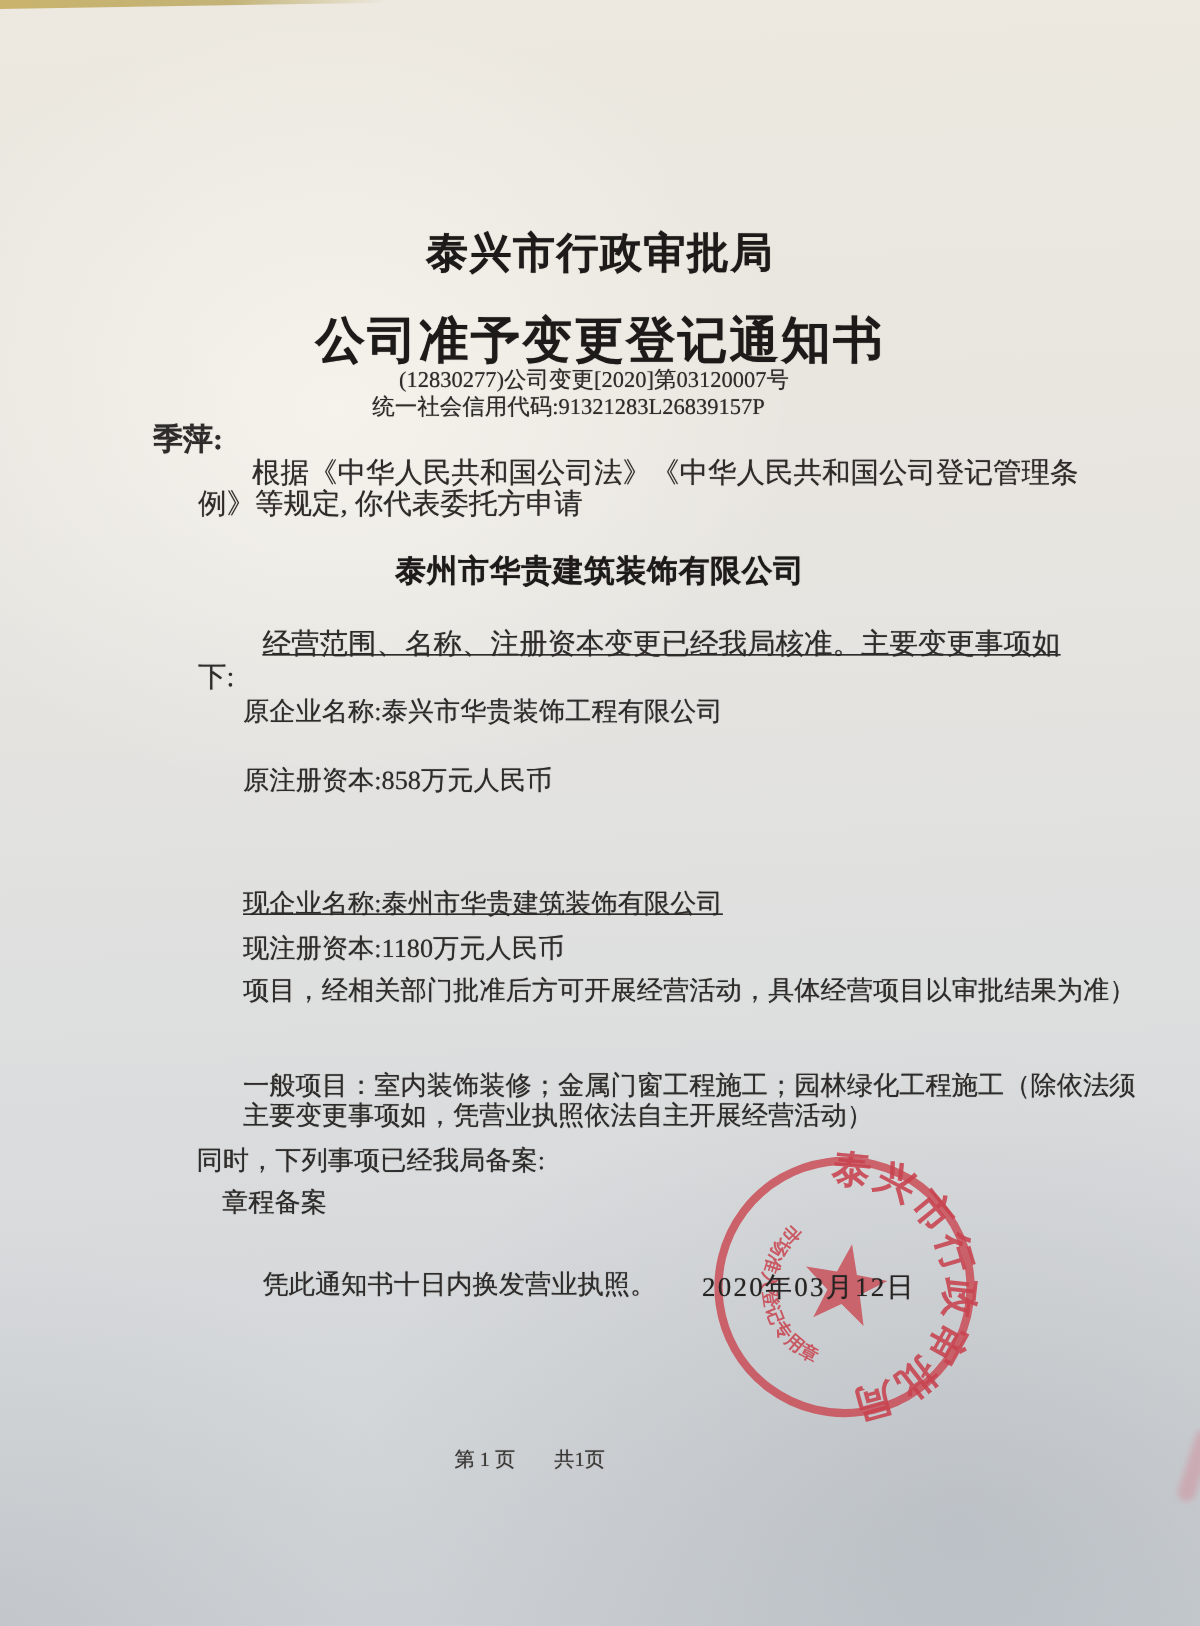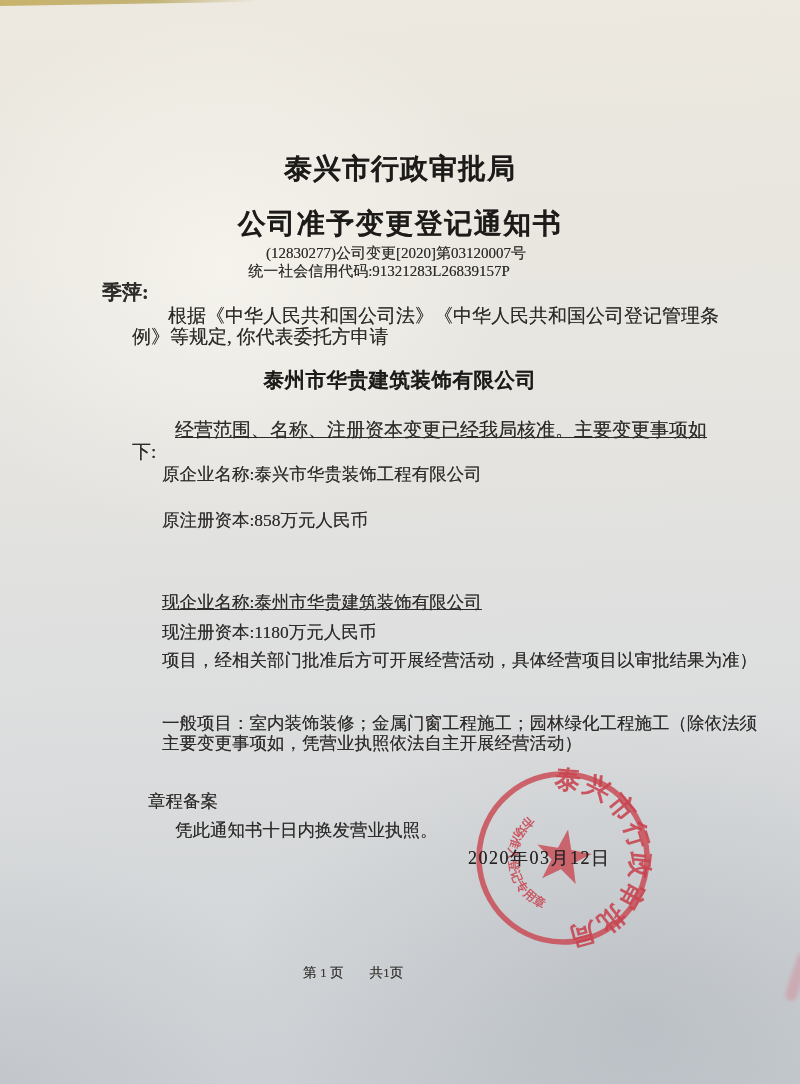--- a/index.html
+++ b/index.html
@@ -25,35 +25,35 @@
   .smudge{
     position:absolute;right:-3px;top:952px;width:12px;height:50px;
     background:rgba(214,120,138,0.38);border-radius:6px;
     transform:rotate(18deg);filter:blur(2px);
   }
   .t{position:absolute;color:#2e2c2a;text-shadow:0 0 .6px rgba(45,42,40,.65);white-space:nowrap;}
   .blk{position:absolute;color:#2e2c2a;text-shadow:0 0 .6px rgba(45,42,40,.65);margin-left:32px;}
   .ctr{left:0;right:0;text-align:center;}
   .hei{font-family:"Liberation Sans","DejaVu Sans",sans-serif;font-weight:bold;color:#1d1b19;}
   .title1{top:150px;font-size:28px;letter-spacing:1px;}
-  .title2{top:205px;font-size:28px;letter-spacing:1.5px;}
+  .title2{top:205px;font-size:33px;letter-spacing:1.5px;}
   .serial{top:244px;font-size:15px;transform:translateX(-4px);}
   .credit{top:262px;font-size:15px;transform:translateX(-21px);}
   .addressee{left:102px;top:279px;font-size:20px;font-weight:bold;}
   .intro{left:100px;top:305px;width:640px;font-size:19px;line-height:21px;}
   .intro .ln1{padding-left:36px;}
   .company{top:366px;font-size:20.5px;letter-spacing:.5px;}
   .approval{left:100px;top:419px;width:640px;font-size:19px;line-height:22px;}
   .approval .ln1{padding-left:43px;text-decoration:underline;}
   .item{left:130px;font-size:17.5px;line-height:20px;width:640px;}
   .i1{top:464px;} .i2{top:510px;} .i3{top:541px;} .i4{top:592px;text-decoration:underline;}
   .i5{top:622px;} .i6{top:650px;} .i7{top:713px;}
   .filing-intro{left:131px;top:761px;font-size:17.5px;}
   .filing-item{left:148px;top:789px;font-size:17.5px;}
-  .license{left:175px;top:818px;font-size:17.5px;}
+  .license{left:175px;top:844px;font-size:17.5px;}
   .date{left:468px;top:846px;font-size:18px;letter-spacing:1.5px;z-index:6;color:#262422;}
   .footer{left:303px;top:964px;font-size:13.5px;display:flex;gap:26px;color:#3a3835;}
   .stamp{position:absolute;left:453px;top:748px;width:220px;height:220px;z-index:5;}
   .stamp text{font-family:"Liberation Sans","DejaVu Sans",sans-serif;font-weight:bold;}
 </style>
 </head>
 <body>
 
 <div class="photo">
   <div class="paper"></div>
@@ -92,20 +92,21 @@
     <div>现注册资本:1180万元人民币</div>
   </div>
   <div class="blk item i6">
     <div>项目，经相关部门批准后方可开展经营活动，具体经营项目以审批结果为准）</div>
   </div>
   <div class="blk item i7">
     <div>一般项目：室内装饰装修；金属门窗工程施工；园林绿化工程施工（除依法须</div>
     <div>主要变更事项如，凭营业执照依法自主开展经营活动）</div>
   </div>
 
+  <div class="t filing-intro">同时，下列事项已经我局备案:</div>
   <div class="t filing-item">章程备案</div>
   <div class="t license">凭此通知书十日内换发营业执照。</div>
   <div class="t date">2020年03月12日</div>
 
   <svg class="stamp" viewBox="0 0 220 220">
     <defs>
       <path id="ringPath" d="M 40 111.2 A 70 70 0 1 1 180 111.2" fill="none"></path>
       <path id="bannerPath" d="M 63.2 137 A 54 54 0 0 0 156.8 137" fill="none"></path>
     </defs>
     <g transform="rotate(82 110 110)">

